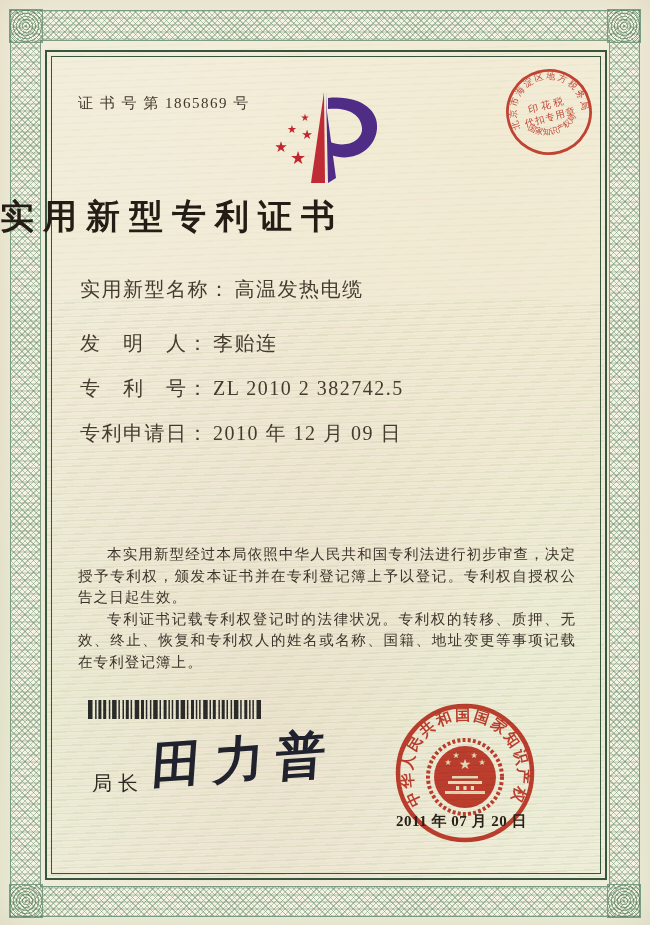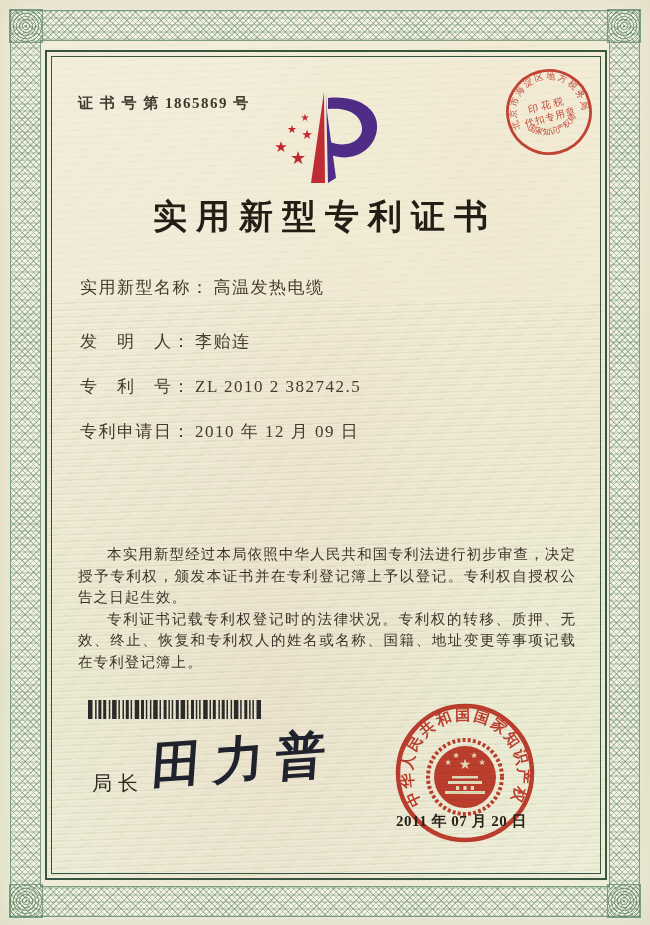--- a/index.html
+++ b/index.html
@@ -29,24 +29,24 @@
   .frame{position:absolute;inset:56px 49px 51px 51px;border:1px solid #375640;pointer-events:none;}
   .frame::before{content:"";position:absolute;inset:-7px;border:2.5px solid #375640;}
   
   .stripes-soft{position:absolute;inset:44px;background:repeating-linear-gradient(-2deg, rgba(148,170,118,.06) 0 1.4px, transparent 1.4px 6.8px);pointer-events:none;}
   .stripes-strong{position:absolute;left:46px;right:46px;top:300px;bottom:48px;background:repeating-linear-gradient(-2deg, rgba(148,170,118,.15) 0 1.4px, transparent 1.4px 6.8px);pointer-events:none;}
   .wash{position:absolute;inset:40px;pointer-events:none;background:
     radial-gradient(ellipse at 40% 82%, rgba(232,170,160,.14), transparent 55%),
     radial-gradient(ellipse at 80% 12%, rgba(240,205,150,.10), transparent 50%);}
   
   .abs{position:absolute;z-index:2;}
-  .cert-no{left:78px;top:94px;font-size:15px;letter-spacing:1.5px;color:#41372c;font-weight:bold;}
+  .cert-no{left:78px;top:94px;font-size:15px;letter-spacing:1.5px;color:#41372c;}
   .logo{left:260px;top:86px;width:132px;height:108px;}
-  .title{left:0;right:0;top:194px;text-align:center;font-size:34px;font-weight:600;letter-spacing:9px;color:#241d15;}
-  .field{left:80px;right:70px;font-size:17px;letter-spacing:1.5px;color:#443a2e;white-space:nowrap;}
+  .title{left:0;right:0;top:194px;font-size:34px;font-weight:600;letter-spacing:9px;color:#241d15;}
+  .field{left:80px;right:70px;font-size:20px;letter-spacing:1.5px;color:#443a2e;white-space:nowrap;}
   .field .val{margin-left:4px;}
   .paras{left:78px;right:74px;top:544px;font-size:14.5px;line-height:21.6px;letter-spacing:1.1px;text-align:justify;color:#3d332a;}
   .paras p{margin:0;text-indent:2em;}
   .barcode{left:88px;top:700px;width:194px;height:19px;}
   .sig-role{left:92px;top:770px;font-size:20px;letter-spacing:6px;color:#2f2a22;}
   .sig-name{left:152px;top:733px;font-size:50px;font-weight:700;letter-spacing:12px;color:#20222e;
     transform:rotate(-4deg) skewX(-8deg);transform-origin:left center;}
   .stamp-tax{left:504px;top:67px;width:90px;height:90px;transform:rotate(-15deg);opacity:.92;mix-blend-mode:multiply;z-index:3;}
   .seal-big{left:393px;top:701px;width:144px;height:144px;opacity:.95;mix-blend-mode:multiply;z-index:3;}
   .seal-date{left:396px;top:812px;font-size:15px;font-weight:700;letter-spacing:.5px;color:#2a2118;z-index:4;}

